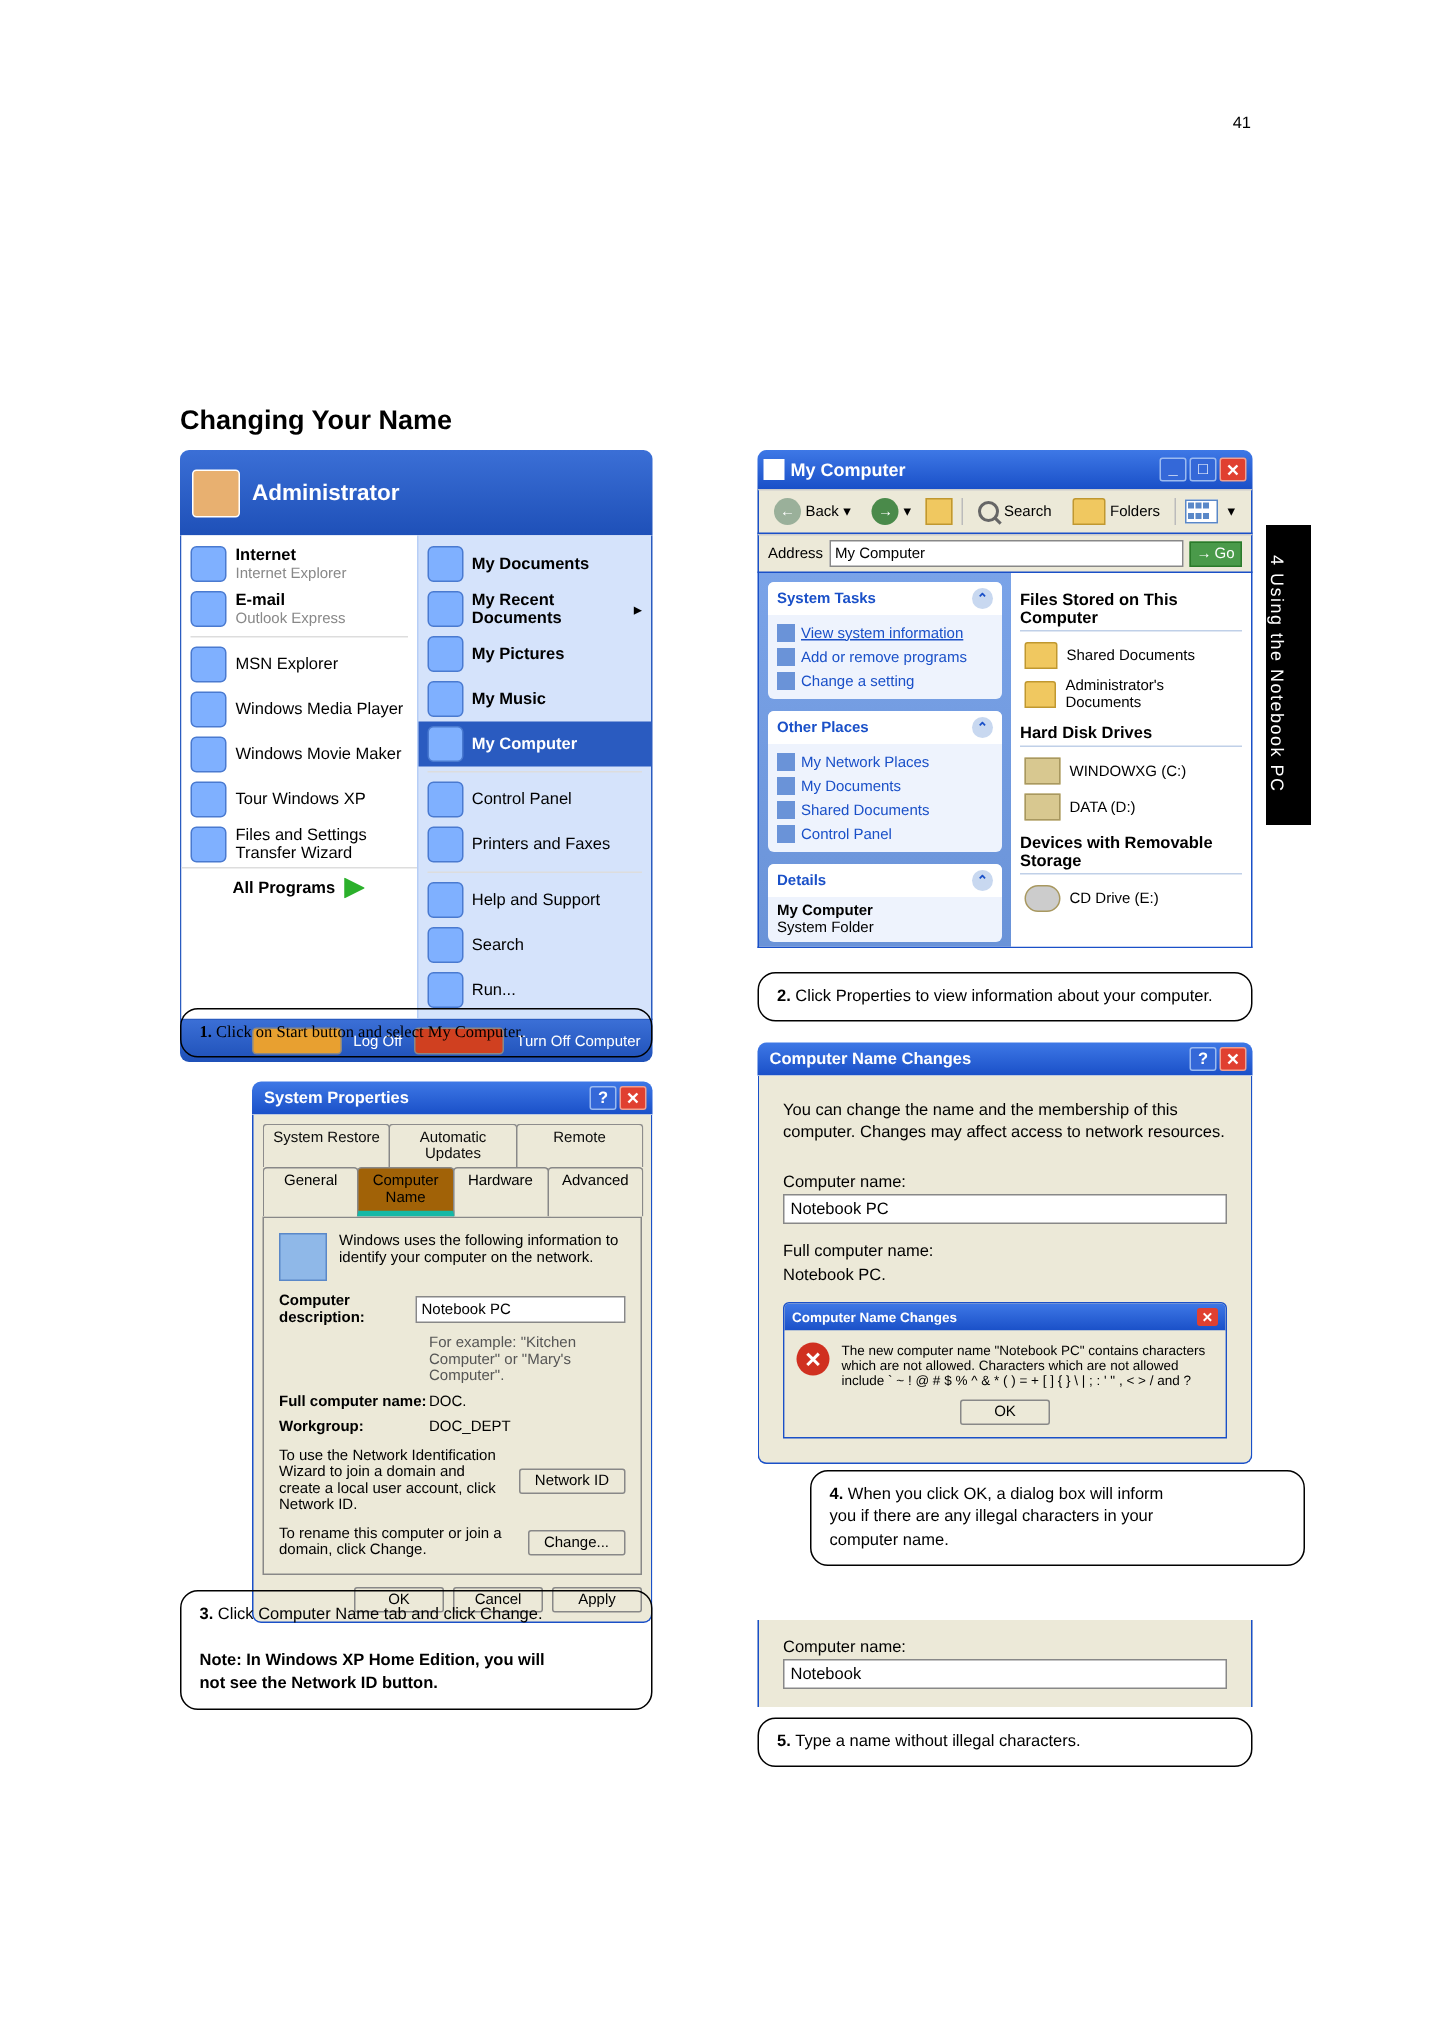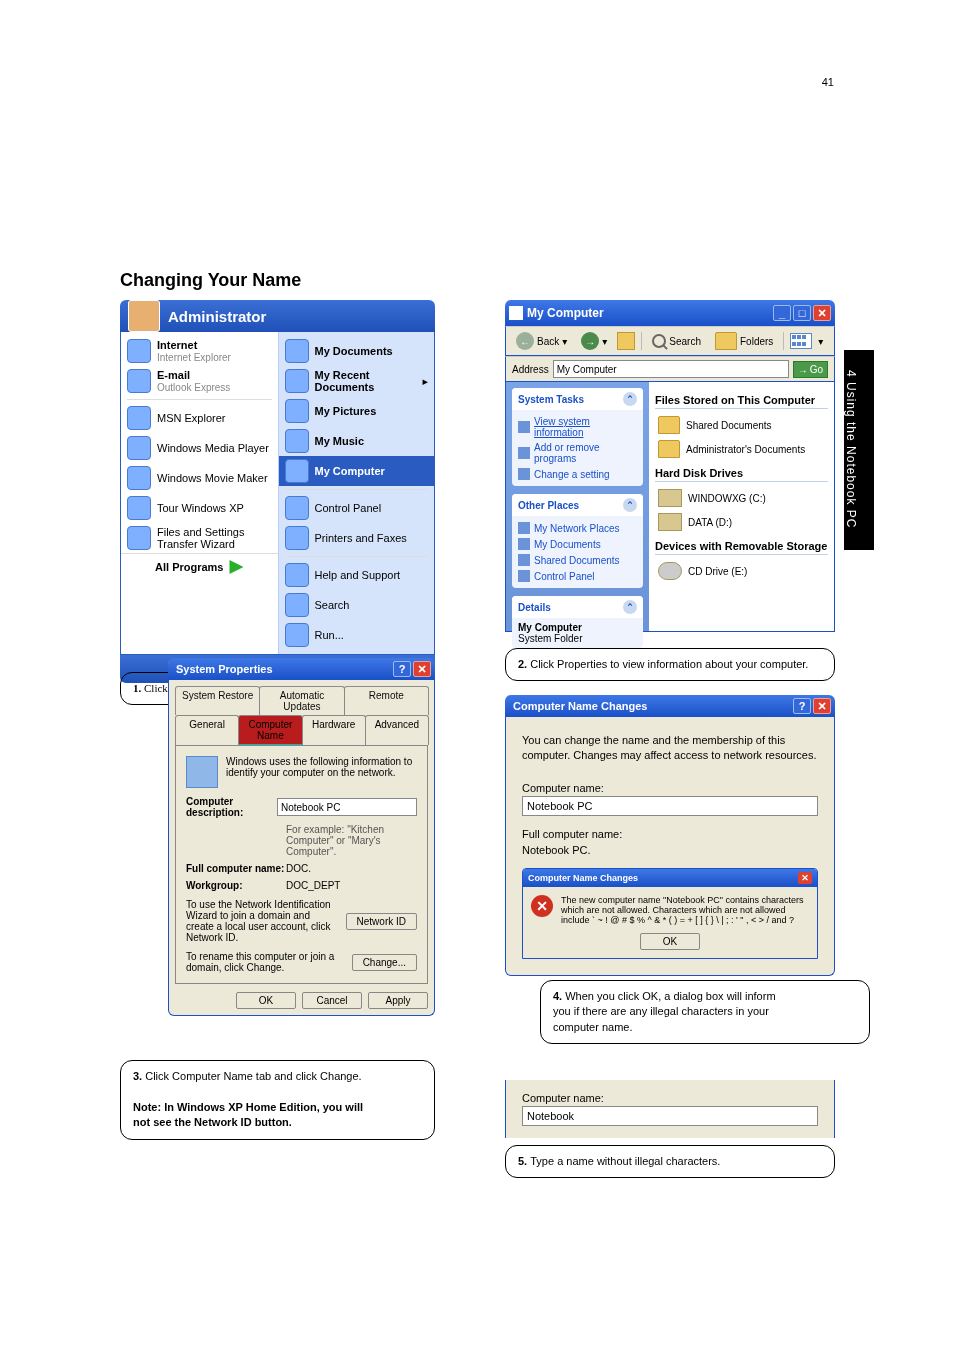--- a/index.html
+++ b/index.html
@@ -15,21 +15,21 @@
   .side-tab { position:absolute; top:350px; right:80px; width:30px; height:200px; background:#000;}
   .side-tab span{ color:#fff; font-size:12px; writing-mode:vertical-rl; text-align:center; display:block; padding-top:20px; letter-spacing:1px;}
   .section-title{ position:absolute; top:270px; left:120px; font-size:18px; font-weight:bold;}
 
   
   .col-left{ position:absolute; left:120px; width:315px;}
   .col-right{ position:absolute; left:505px; width:330px;}
 
   
   .startmenu{ top:300px;}
-  .sm-head{ height:32px; background:linear-gradient(#3b6fd6,#1e50b8); display:flex; align-items:center; padding-left:8px; border-radius:6px 6px 0 0;}
+  .sm-head{ height:57px; background:linear-gradient(#3b6fd6,#1e50b8); display:flex; align-items:center; padding-left:8px; border-radius:6px 6px 0 0;}
   .sm-head .avatar{width:32px;height:32px;background:#e8b070;border:1px solid #fff;border-radius:3px;margin-right:8px;}
   .sm-head .uname{color:#fff;font-weight:bold;font-size:15px;}
   .sm-body{display:flex;background:#fff;border:1px solid #2a5bc0;border-top:none;}
   .sm-left{width:50%;background:#fff;padding:4px 0;}
   .sm-right{width:50%;background:#d5e3fb;padding:4px 0;border-left:1px solid #b7cef6;}
   .sm-item{display:flex;align-items:center;padding:3px 6px;font-size:11px;}
   .sm-item .ic{width:24px;height:24px;background:#7fb0ff;border-radius:4px;margin-right:6px;flex-shrink:0;border:1px solid #4a7ad0;}
   .sm-item .txt b{font-weight:bold;display:block;}
   .sm-item .sub{color:#888;font-size:10px;}
   .sm-item.hl{background:#2a5bc0;color:#fff;font-weight:bold;}
@@ -55,43 +55,43 @@
   .xp-menu{background:#ece9d8;padding:3px 6px;font-size:10px;border:1px solid #1a50c8;border-top:none;display:flex;gap:10px;}
   .xp-toolbar{background:#ece9d8;border:1px solid #1a50c8;border-top:1px solid #ccc;padding:3px 6px;display:flex;align-items:center;gap:6px;font-size:10px;}
   .tb-btn{display:flex;align-items:center;gap:3px;padding:2px 4px;}
   .tb-btn .ci{width:18px;height:18px;border-radius:50%;background:#4a8a4a;display:flex;align-items:center;justify-content:center;color:#fff;font-size:10px;}
   .tb-btn.disabled .ci{background:#9ab09a;}
   .tb-sep{width:1px;height:18px;background:#bbb;}
   .xp-addr{background:#ece9d8;border:1px solid #1a50c8;border-top:1px solid #ccc;padding:3px 6px;display:flex;align-items:center;gap:4px;font-size:10px;}
   .xp-addr input{flex:1;height:18px;font-size:10px;padding:0 3px;border:1px solid #888;}
   .go-btn{background:#4a9a4a;color:#fff;padding:2px 4px;border:1px solid #2a7a2a;font-size:10px;display:flex;align-items:center;gap:2px;}
   .xp-body{display:flex;border:1px solid #1a50c8;border-top:none;height:250px;}
-  .xp-side{width:143px;background:linear-gradient(#7aa3e8,#6a93d8);padding:6px;}
+  .xp-side{width:168px;background:linear-gradient(#7aa3e8,#6a93d8);padding:6px;}
   .task-panel{background:#eef3fd;border-radius:4px;margin-bottom:8px;font-size:10px;overflow:hidden;}
   .task-head{background:#fff;color:#1a50c8;font-weight:bold;padding:4px 6px;display:flex;justify-content:space-between;align-items:center;}
   .task-head .chev{width:14px;height:14px;border-radius:50%;background:#c8d8f0;display:flex;align-items:center;justify-content:center;font-size:9px;}
   .task-body{padding:4px 6px;}
   .task-link{color:#1a50c8;padding:2px 0;display:flex;align-items:center;gap:4px;}
   .task-link .li{width:12px;height:12px;background:#6a93d8;flex-shrink:0;}
   .task-link.ul{text-decoration:underline;}
   .xp-main{flex:1;background:#fff;padding:6px;overflow:auto;}
   .grp-head{font-weight:bold;font-size:11px;border-bottom:1px solid #c0d0e8;padding-bottom:2px;margin-bottom:4px;margin-top:6px;}
   .drv{display:flex;align-items:center;gap:6px;padding:3px;font-size:10px;}
   .drv .di{width:24px;height:18px;background:#d8c890;border:1px solid #a89860;}
 
   
-  .sysprops{top:658px;padding-left:48px;}
+  .sysprops{top:721px;padding-left:48px;}
   .dlg-titlebar{height:22px;background:linear-gradient(#3e78e6,#1a50c8);display:flex;align-items:center;padding:0 4px;border-radius:6px 6px 0 0;}
   .dlg-titlebar .t{color:#fff;font-weight:bold;font-size:11px;flex:1;padding-left:4px;}
   .dlg-titlebar .qb{width:18px;height:16px;background:#3468d8;border:1px solid #9bbaf0;margin-left:2px;color:#fff;display:flex;align-items:center;justify-content:center;font-size:11px;font-weight:bold;border-radius:2px;}
   .dlg-titlebar .cb{width:18px;height:16px;background:#e04030;border:1px solid #f0a090;margin-left:2px;color:#fff;display:flex;align-items:center;justify-content:center;font-size:11px;font-weight:bold;border-radius:2px;}
   .dlg-body{background:#ece9d8;border:1px solid #1a50c8;border-top:none;padding:6px;border-radius:0 0 6px 6px;}
   .tabrow{display:flex;width:100%;}
   .tab{flex:1;text-align:center;padding:3px 4px;font-size:10px;background:#ece9d8;border:1px solid #888;border-bottom:none;border-radius:3px 3px 0 0;margin-right:-1px;}
-  .tab.active{background:#b91c1c;position:relative;z-index:2;border-bottom:1px solid #14b8a6;}
+  .tab.active{background:#a16207;position:relative;z-index:2;border-bottom:4px solid #14b8a6;}
   .tab.back{opacity:.95;}
   .tabpanel{border:1px solid #888;padding:10px;font-size:10px;background:#ece9d8;}
   .tp-row{display:flex;align-items:flex-start;gap:8px;margin-bottom:8px;}
   .tp-icon{width:32px;height:32px;background:#8fb8e8;border:1px solid #5a88c8;flex-shrink:0;}
   .field-row{display:flex;align-items:center;margin-bottom:6px;}
   .field-row .lbl{width:100px;font-weight:bold;}
   .field-row input{flex:1;height:18px;font-size:10px;padding:0 3px;border:1px solid #888;background:#fff;}
   .help-txt{color:#555;margin-left:100px;margin-bottom:6px;}
   .btn-row{display:flex;justify-content:flex-end;align-items:center;margin-top:8px;gap:2px;}
   .btn{background:#ece9d8;border:1px solid #888;padding:2px 10px;font-size:10px;border-radius:2px;min-width:60px;text-align:center;}

